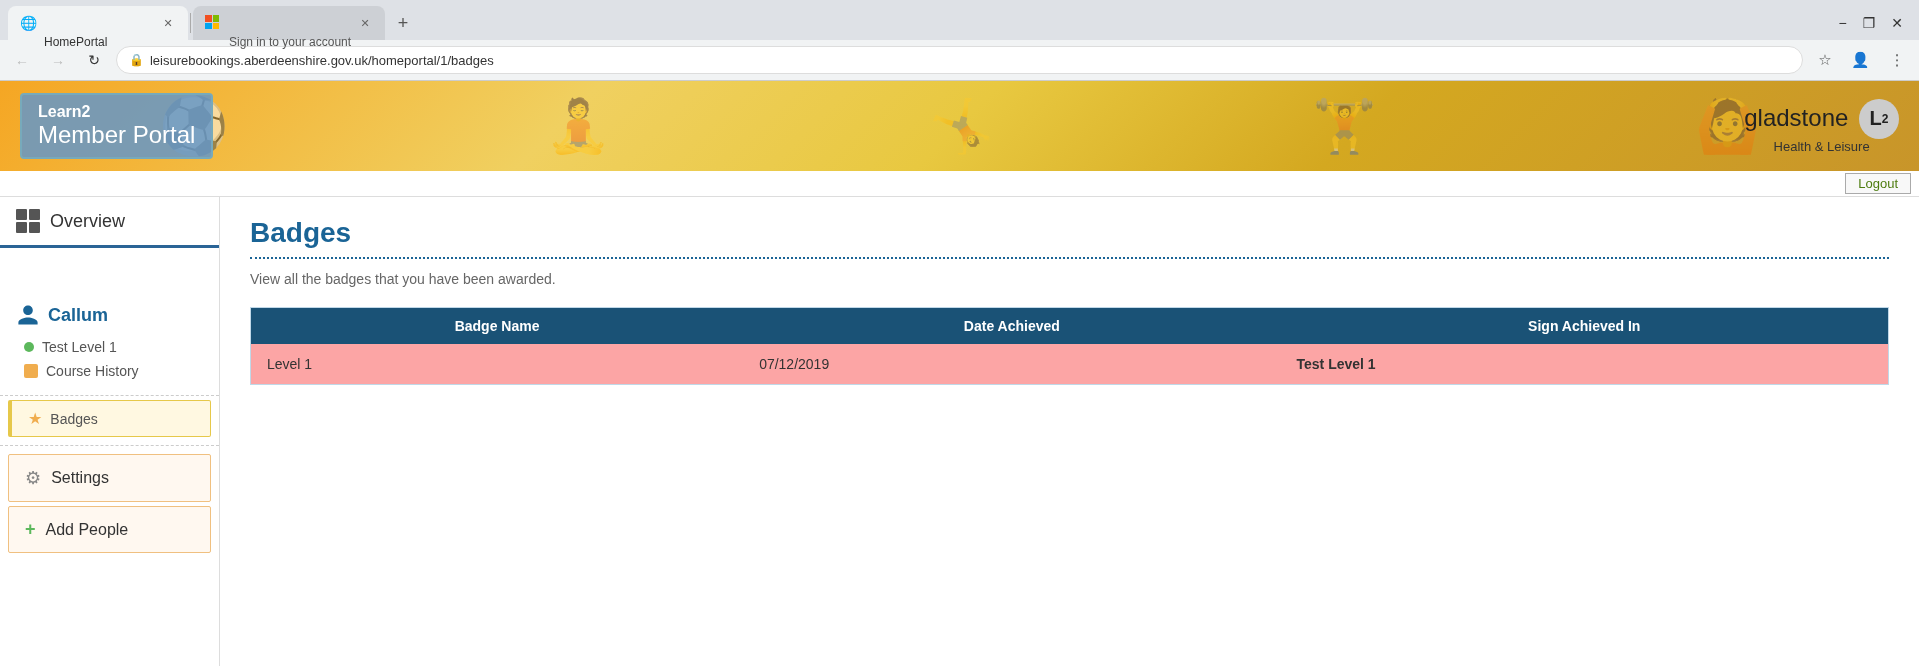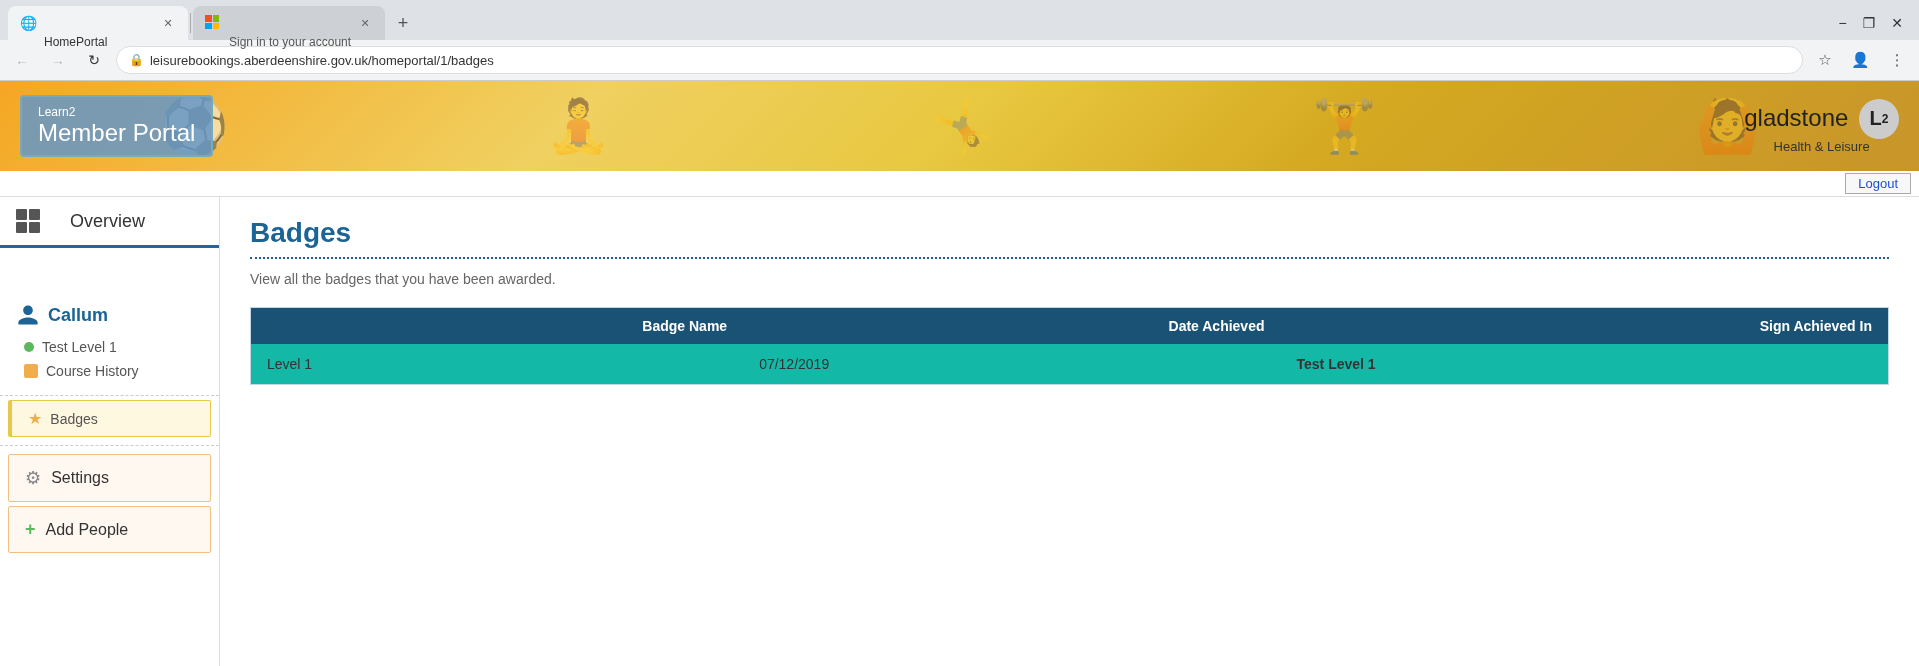--- a/index.html
+++ b/index.html
@@ -172,22 +172,22 @@
     }
     .header-portal-box {
       background: rgba(100, 150, 200, 0.85);
       border: 2px solid #7ab;
       border-radius: 4px;
       padding: 8px 16px;
       color: #fff;
       z-index: 2;
     }
     .header-portal-box .learn2 {
-      font-size: 12px;
-      font-weight: normal;
+      font-size: 16px;
+      font-weight: bold;
     }
     .header-portal-box .member-portal {
       font-size: 24px;
       font-weight: normal;
     }
     .header-logo {
       margin-left: auto;
       z-index: 2;
       display: flex;
       align-items: flex-end;
@@ -238,21 +238,21 @@
       display: flex;
       justify-content: flex-end;
       padding: 2px 8px;
     }
     .logout-btn {
       border: 1px solid #aaa;
       background: #f8f8f8;
       padding: 2px 12px;
       font-size: 13px;
       cursor: pointer;
-      color: #1d4ed8;
+      color: #4d7c0f;
     }
 
     
     .main-layout {
       display: flex;
       min-height: 500px;
     }
 
     
     .sidebar {
@@ -276,21 +276,20 @@
       grid-template-columns: 1fr 1fr;
       gap: 2px;
     }
     .sidebar-overview-icon span {
       background: #555;
       border-radius: 1px;
     }
     .sidebar-overview-label {
       font-size: 18px;
       color: #333;
-      margin-left: 20px;
     }
 
     .sidebar-user-section {
       padding: 12px 16px;
       border-bottom: 1px dashed #ccc;
       margin-top: 43px;
     }
     .sidebar-username {
       color: #1a6496;
       font-size: 18px;
@@ -411,26 +410,26 @@
       width: 100%;
       border-collapse: collapse;
       border: 1px solid #c0d8e8;
     }
     .badges-table thead tr {
       background: #1a5276;
       color: #fff;
     }
     .badges-table thead th {
       padding: 10px 16px;
-      text-align: right;
+      text-align: center;
       font-size: 14px;
       font-weight: bold;
     }
     .badges-table tbody tr {
-      background: #14b8a6;
+      background: #fca5a5;
     }
     .badges-table tbody tr:nth-child(even) {
       background: #d6eaf8;
     }
     .badges-table tbody td {
       padding: 12px 16px;
       font-size: 14px;
       color: #333;
       border-bottom: 1px solid #c0d8e8;
     }

